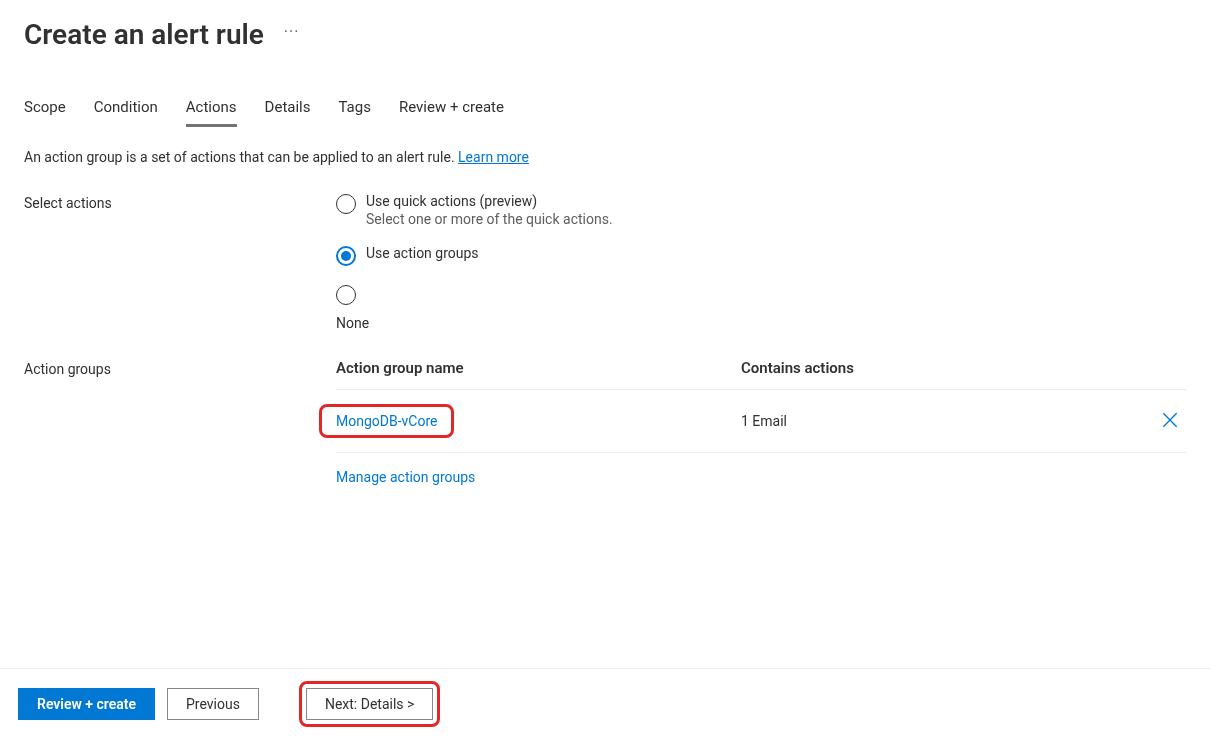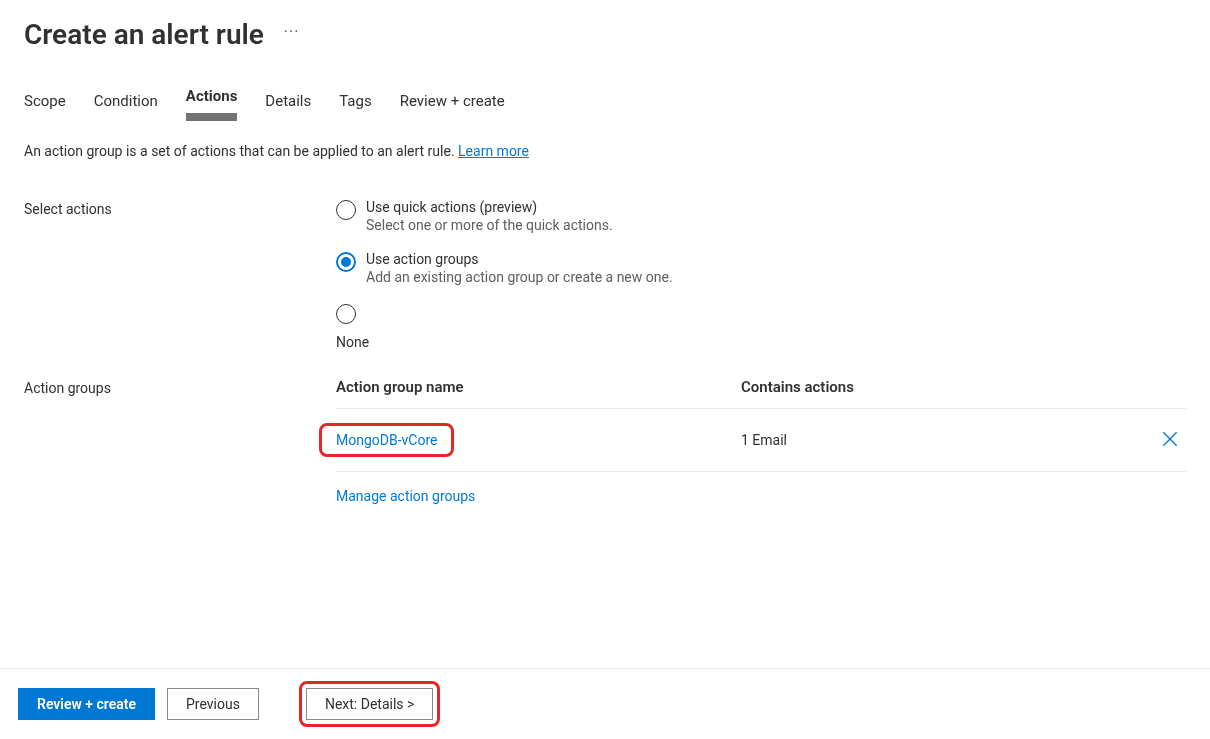--- a/index.html
+++ b/index.html
@@ -14,21 +14,21 @@
     height: 739px;
     position: relative;
   }
   .page {
     padding: 18px 24px 0 24px;
   }
   .title-row {
     display: flex;
     align-items: flex-start;
     gap: 16px;
-    margin-bottom: 36px;
+    margin-bottom: 47px;
   }
   h1 {
     font-size: 28px;
     font-weight: 600;
     margin: 0;
     color: #323130;
   }
   .more-icon {
     font-size: 16px;
     color: #605e5c;
@@ -43,27 +43,27 @@
     align-items: flex-end;
   }
   .tab {
     font-size: 15px;
     color: #323130;
     padding-bottom: 8px;
     cursor: pointer;
     border-bottom: 3px solid transparent;
   }
   .tab.active {
-    font-weight: 700;
-    border-bottom: 8px solid #737373;
+    font-weight: 400;
+    border-bottom: 3px solid #737373;
   }
   .description {
     font-size: 14px;
     color: #323130;
-    margin-bottom: 40px;
+    margin-bottom: 28px;
   }
   .description a {
     color: #0078d4;
     text-decoration: underline;
   }
   .form-row {
     display: flex;
     align-items: flex-start;
     margin-bottom: 28px;
   }
@@ -235,21 +235,20 @@
         <div class="radio-circle"></div>
         <div class="radio-text">
           <div class="radio-title">Use quick actions (preview)</div>
           <div class="radio-desc">Select one or more of the quick actions.</div>
         </div>
       </div>
       <div class="radio-option">
         <div class="radio-circle selected"></div>
         <div class="radio-text">
           <div class="radio-title">Use action groups</div>
-          <div class="radio-desc">Add an existing action group or create a new one.</div>
         </div>
       </div>
       <div class="radio-option">
         <div class="radio-circle"></div>
         <div class="radio-text">
           <div class="radio-title">None</div>
         </div>
       </div>
     </div>
   </div>

